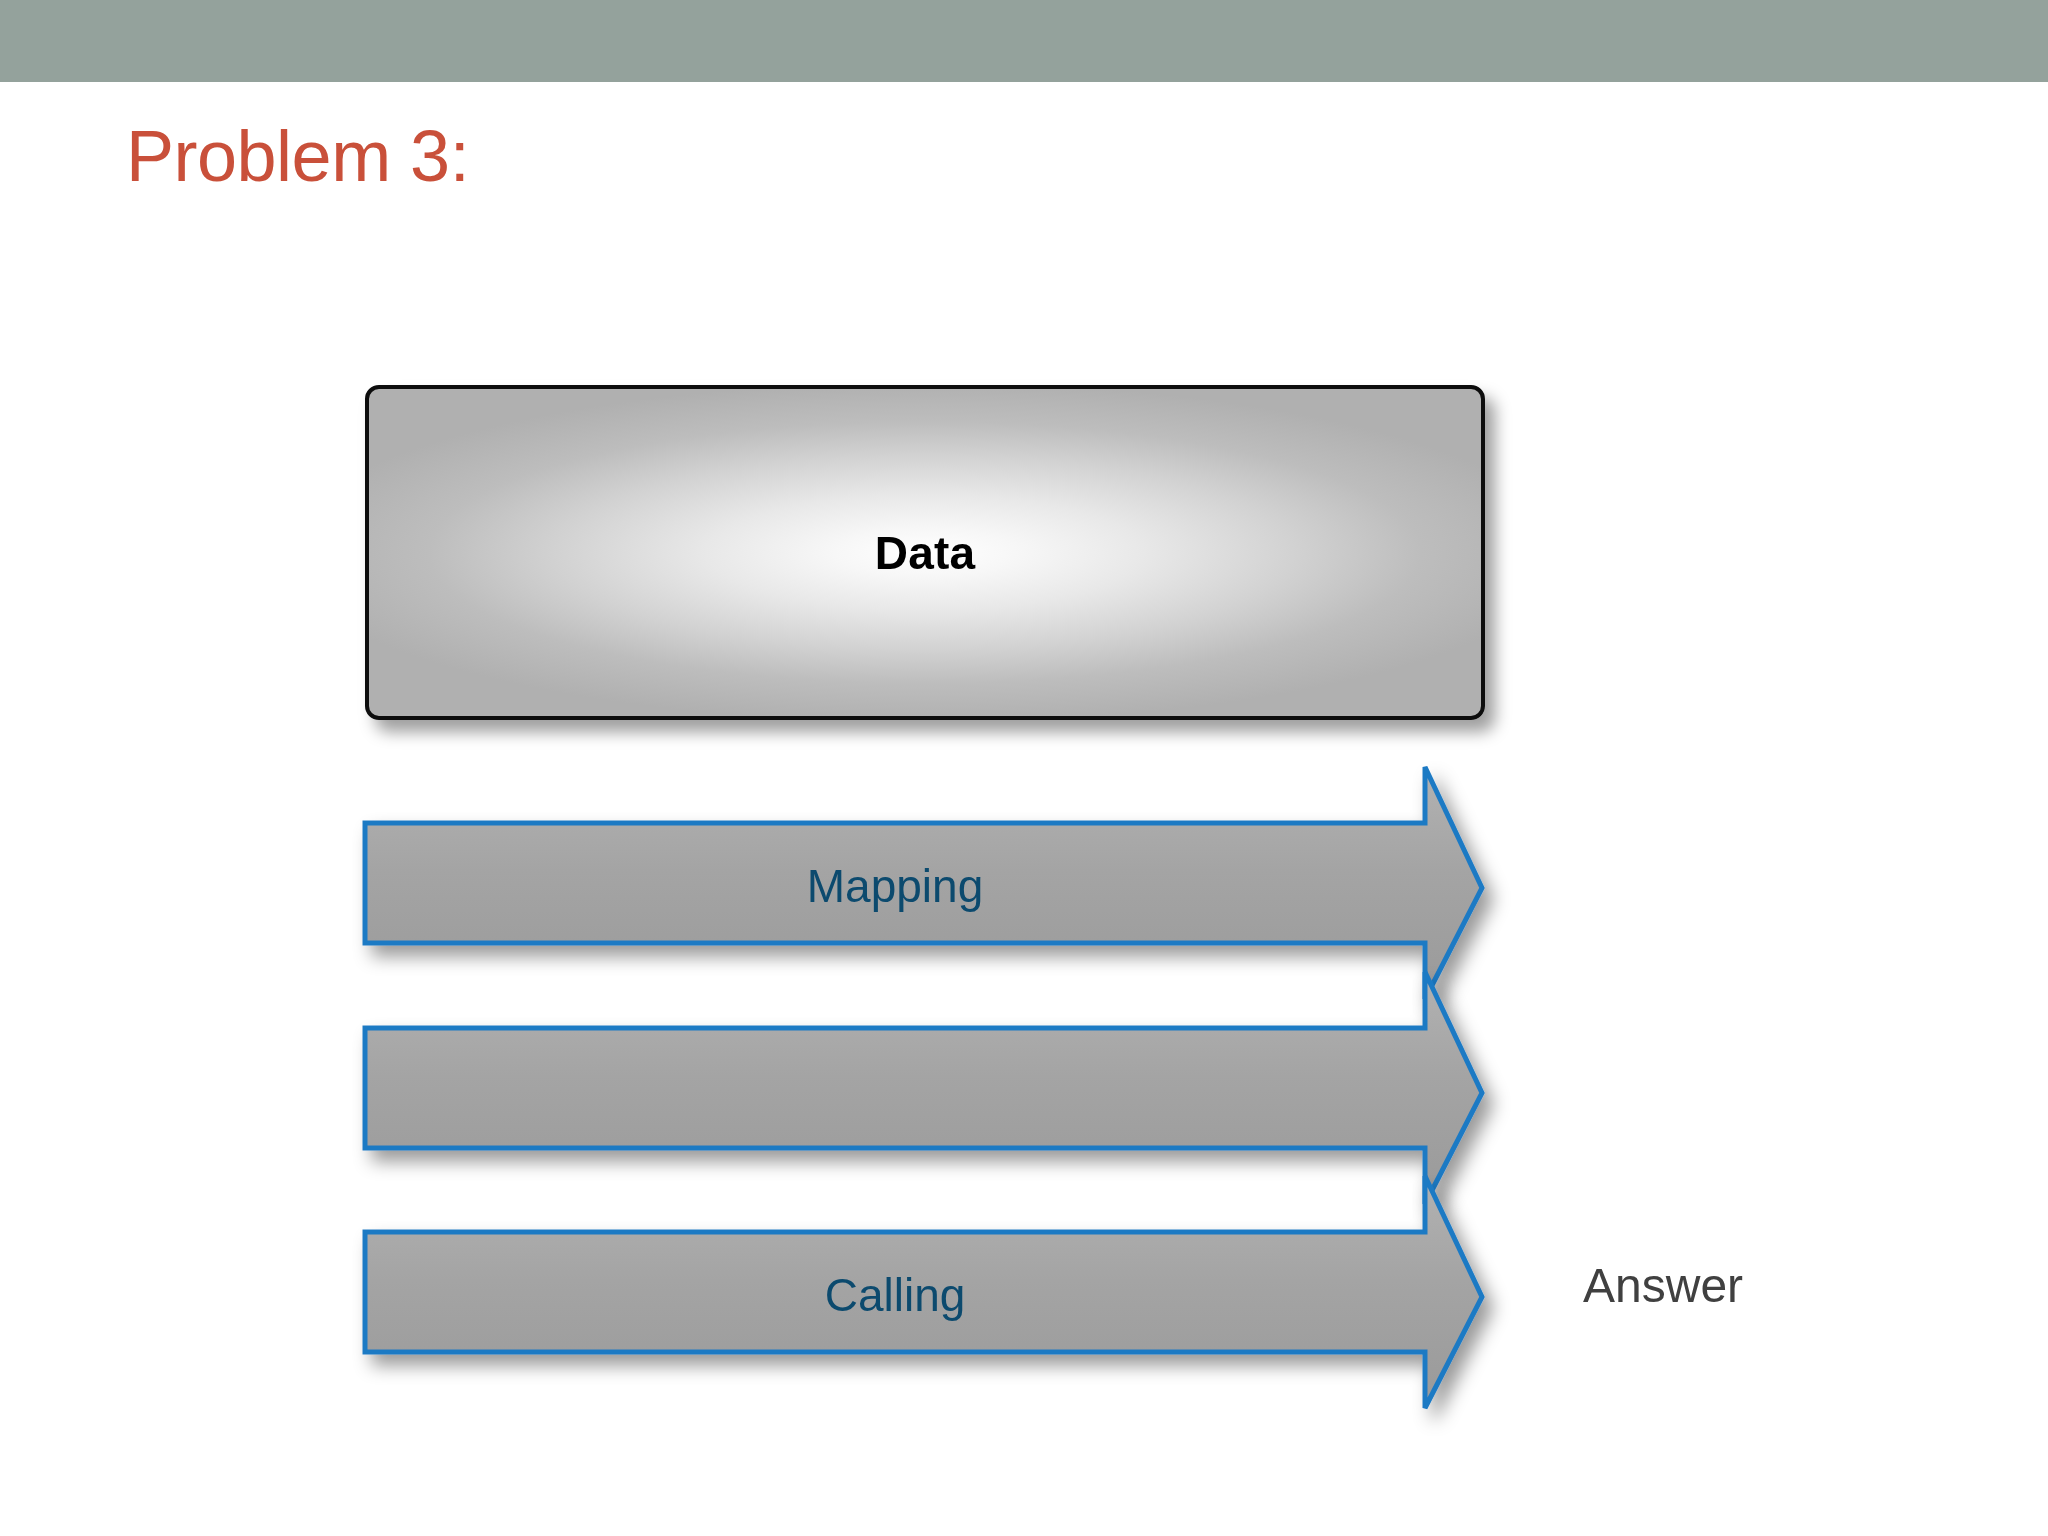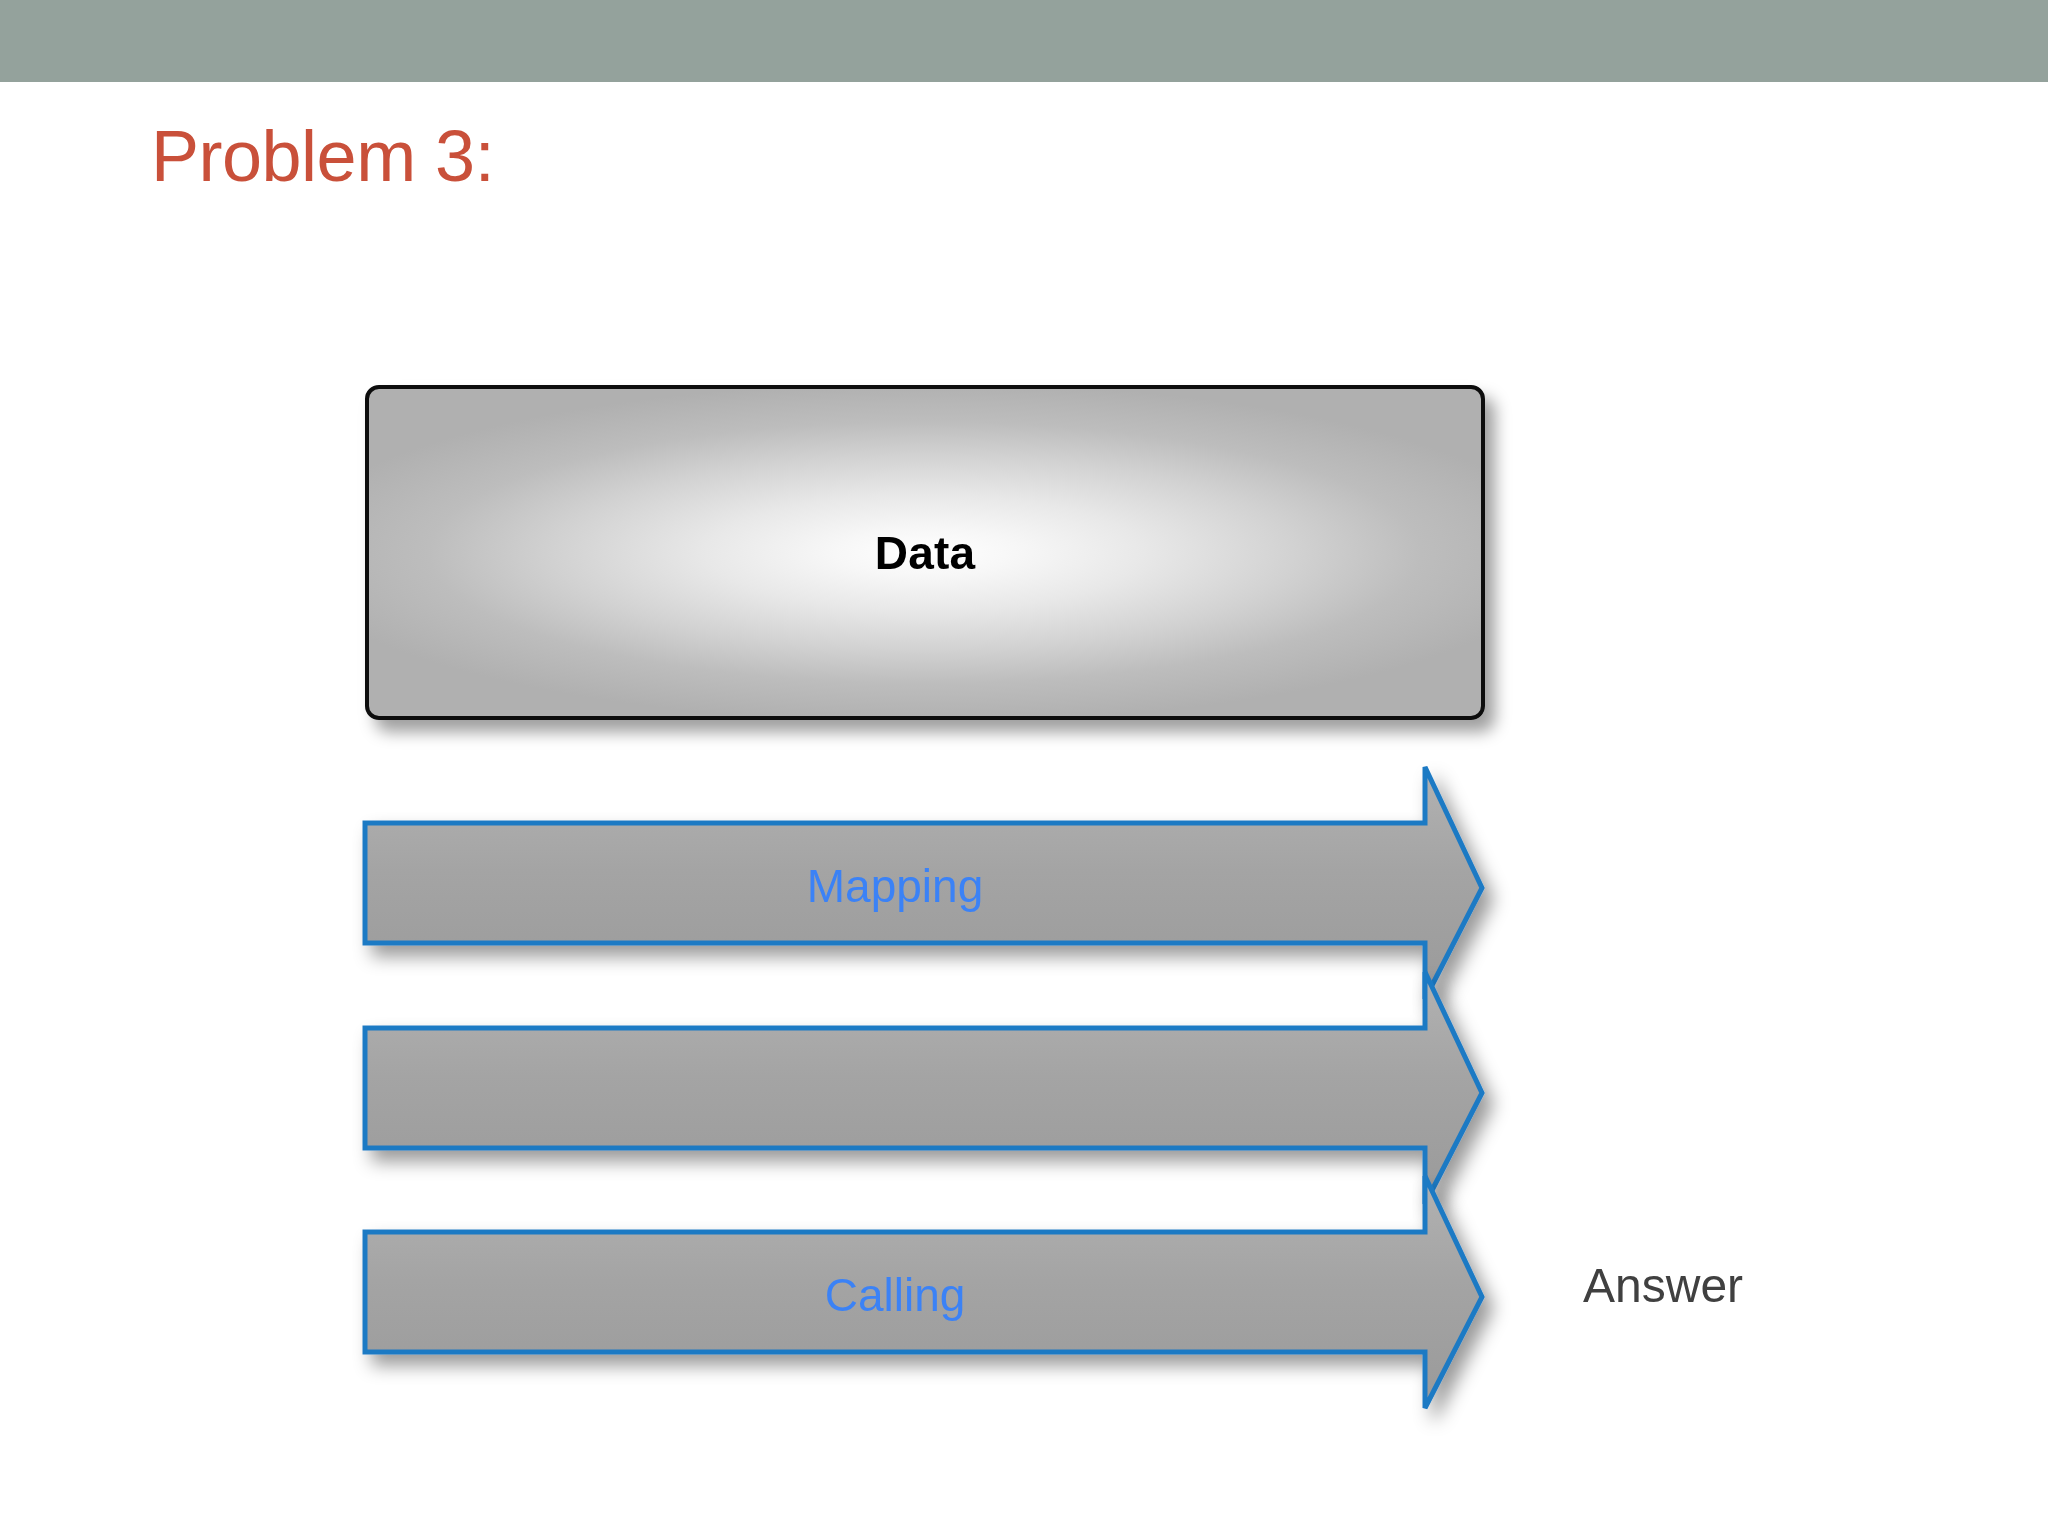--- a/index.html
+++ b/index.html
@@ -37,21 +37,20 @@
     width: 1800px;
   }
   .title-line {
     color: #c9503a;
     font-family: "Liberation Sans", sans-serif;
     font-weight: 400;
     font-size: 72px;
     line-height: 93px;
     letter-spacing: -0.5px;
     white-space: nowrap;
-    margin-left: 25px;
   }
   .title-em {
     font-style: italic;
   }
 
   
   #data-box {
     position: absolute;
     left: 365px;
     top: 385px;
@@ -94,21 +93,21 @@
     display: block;
     width: 2048px;
     height: 1536px;
   }
 
   .arrow-label {
     position: absolute;
     font-family: "Liberation Sans", sans-serif;
     font-weight: 400;
     font-size: 46px;
-    color: #3b82f6;
+    color: #0c4a6e;
     text-align: center;
     width: 1060px;
     left: 365px;
   }
 
   
   #answer-label {
     position: absolute;
     left: 1583px;
     top: 1258px;

